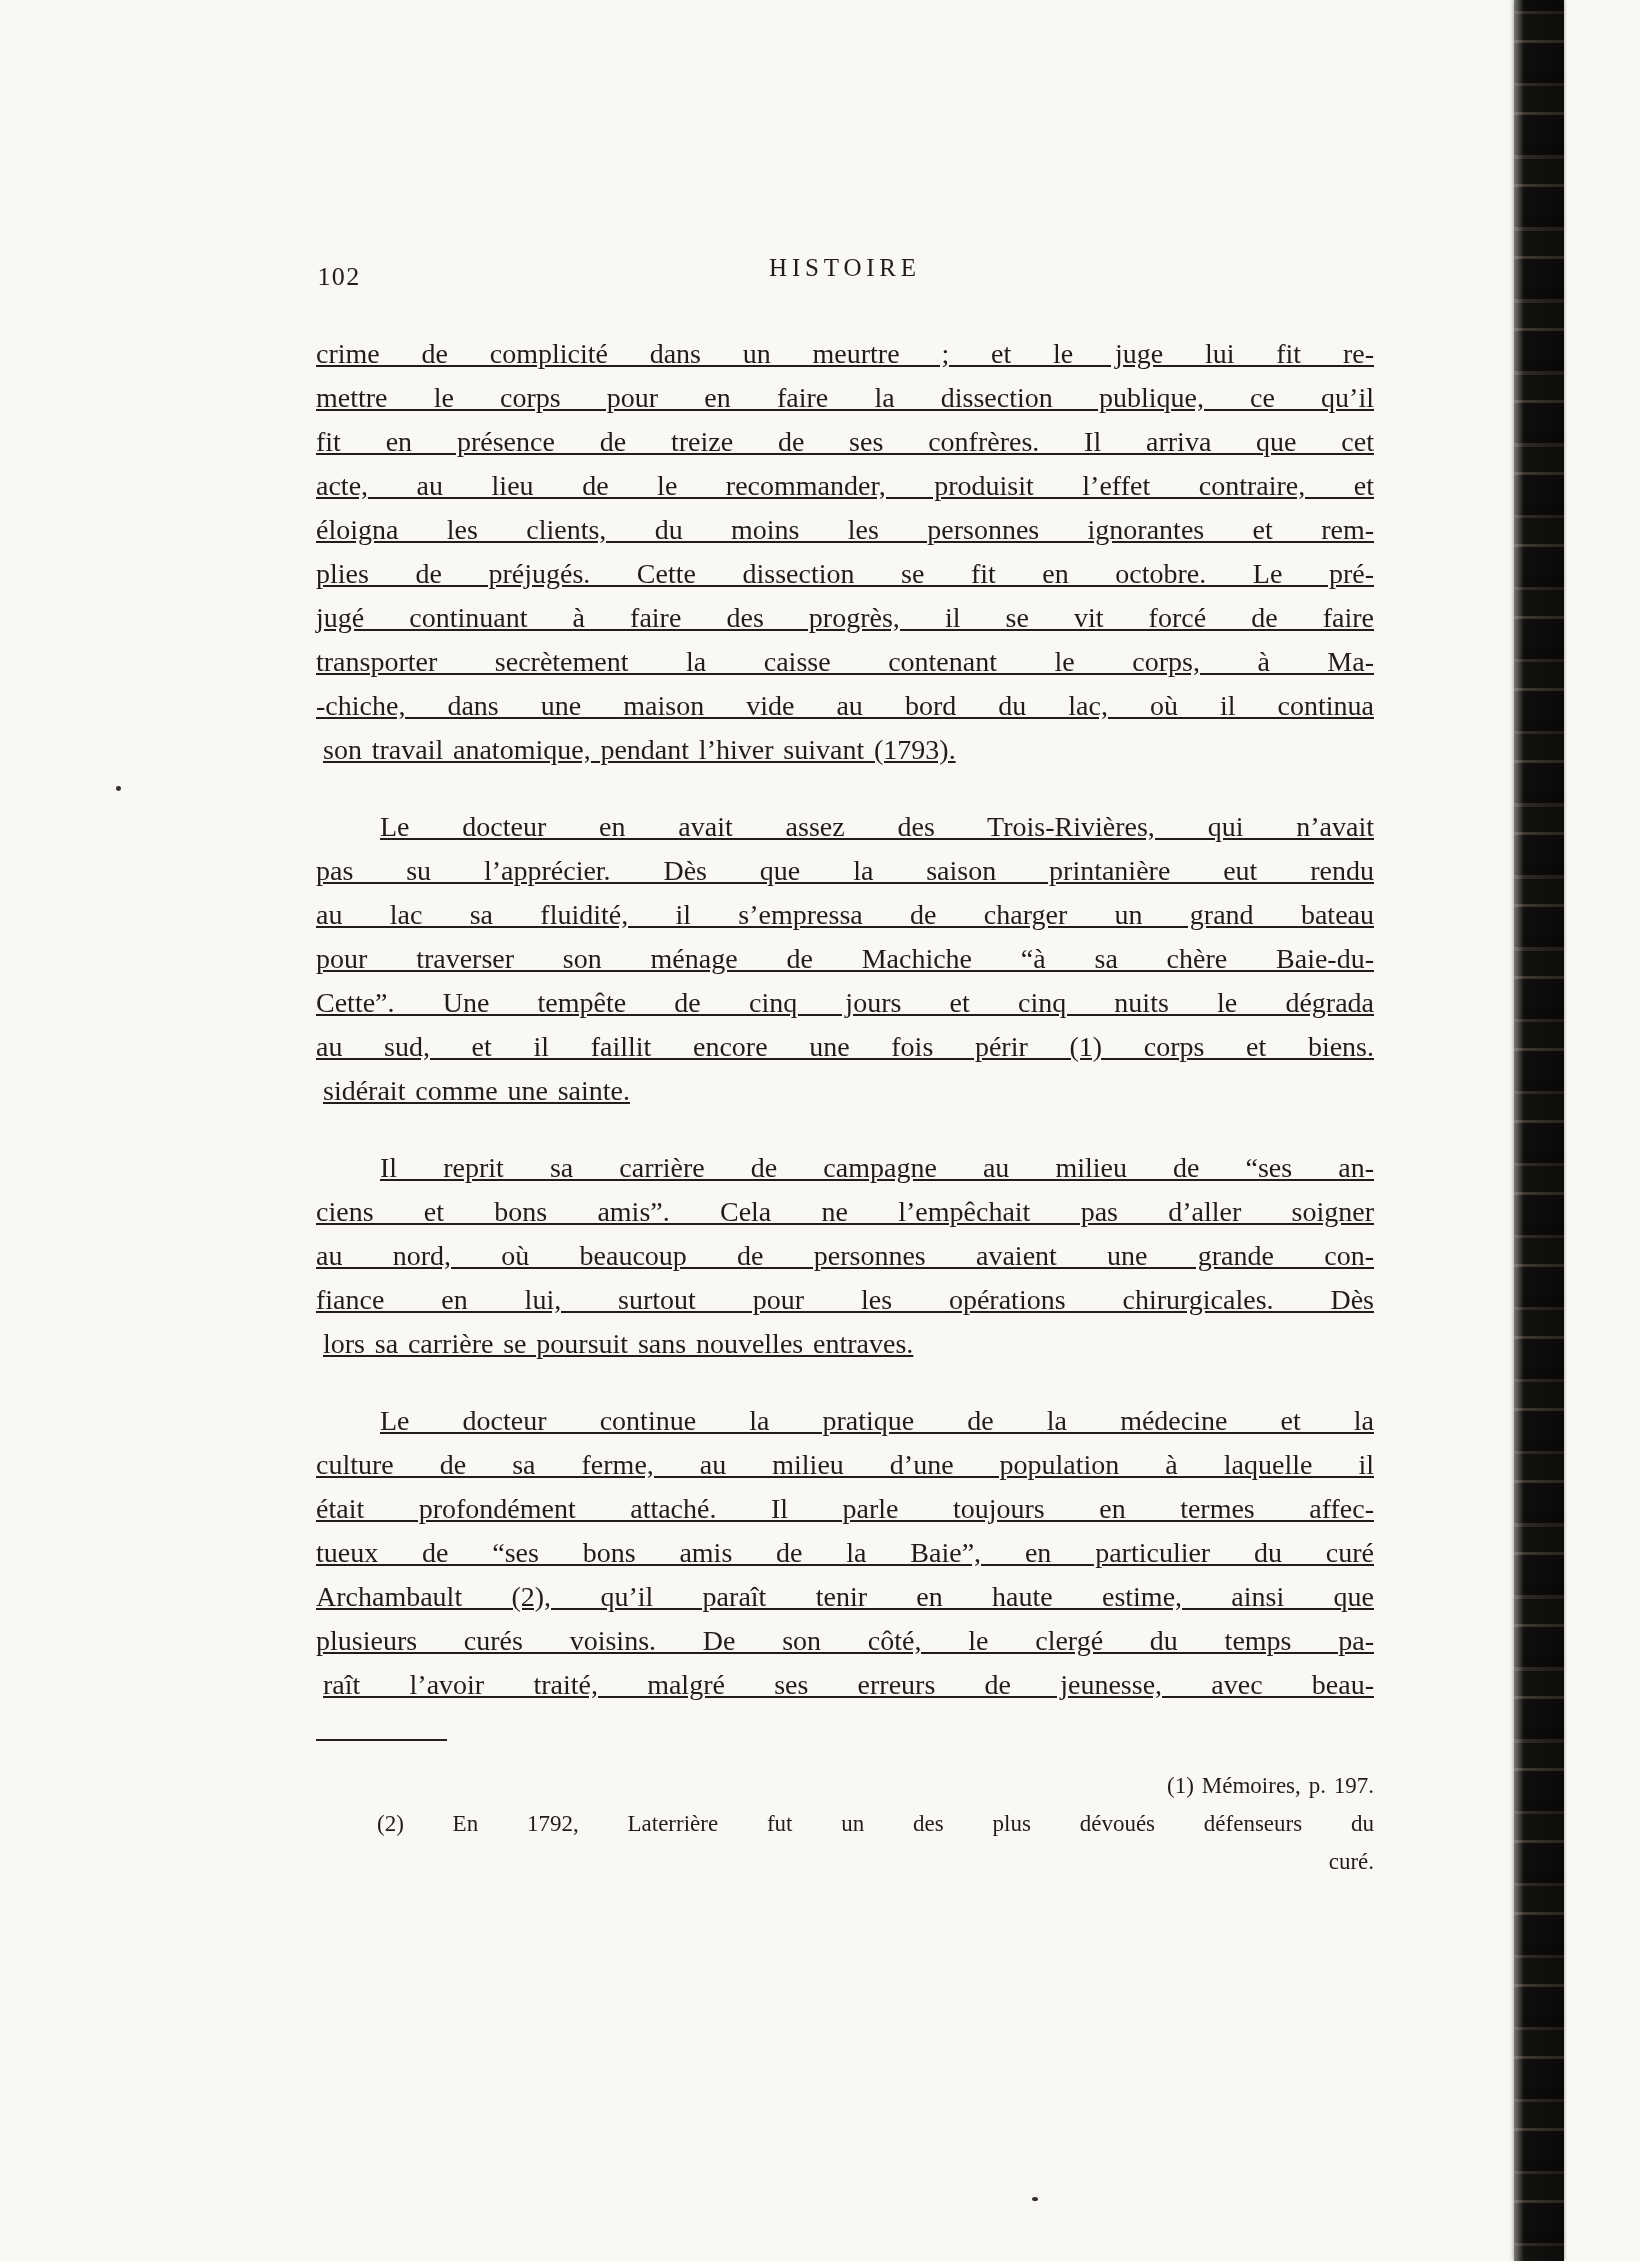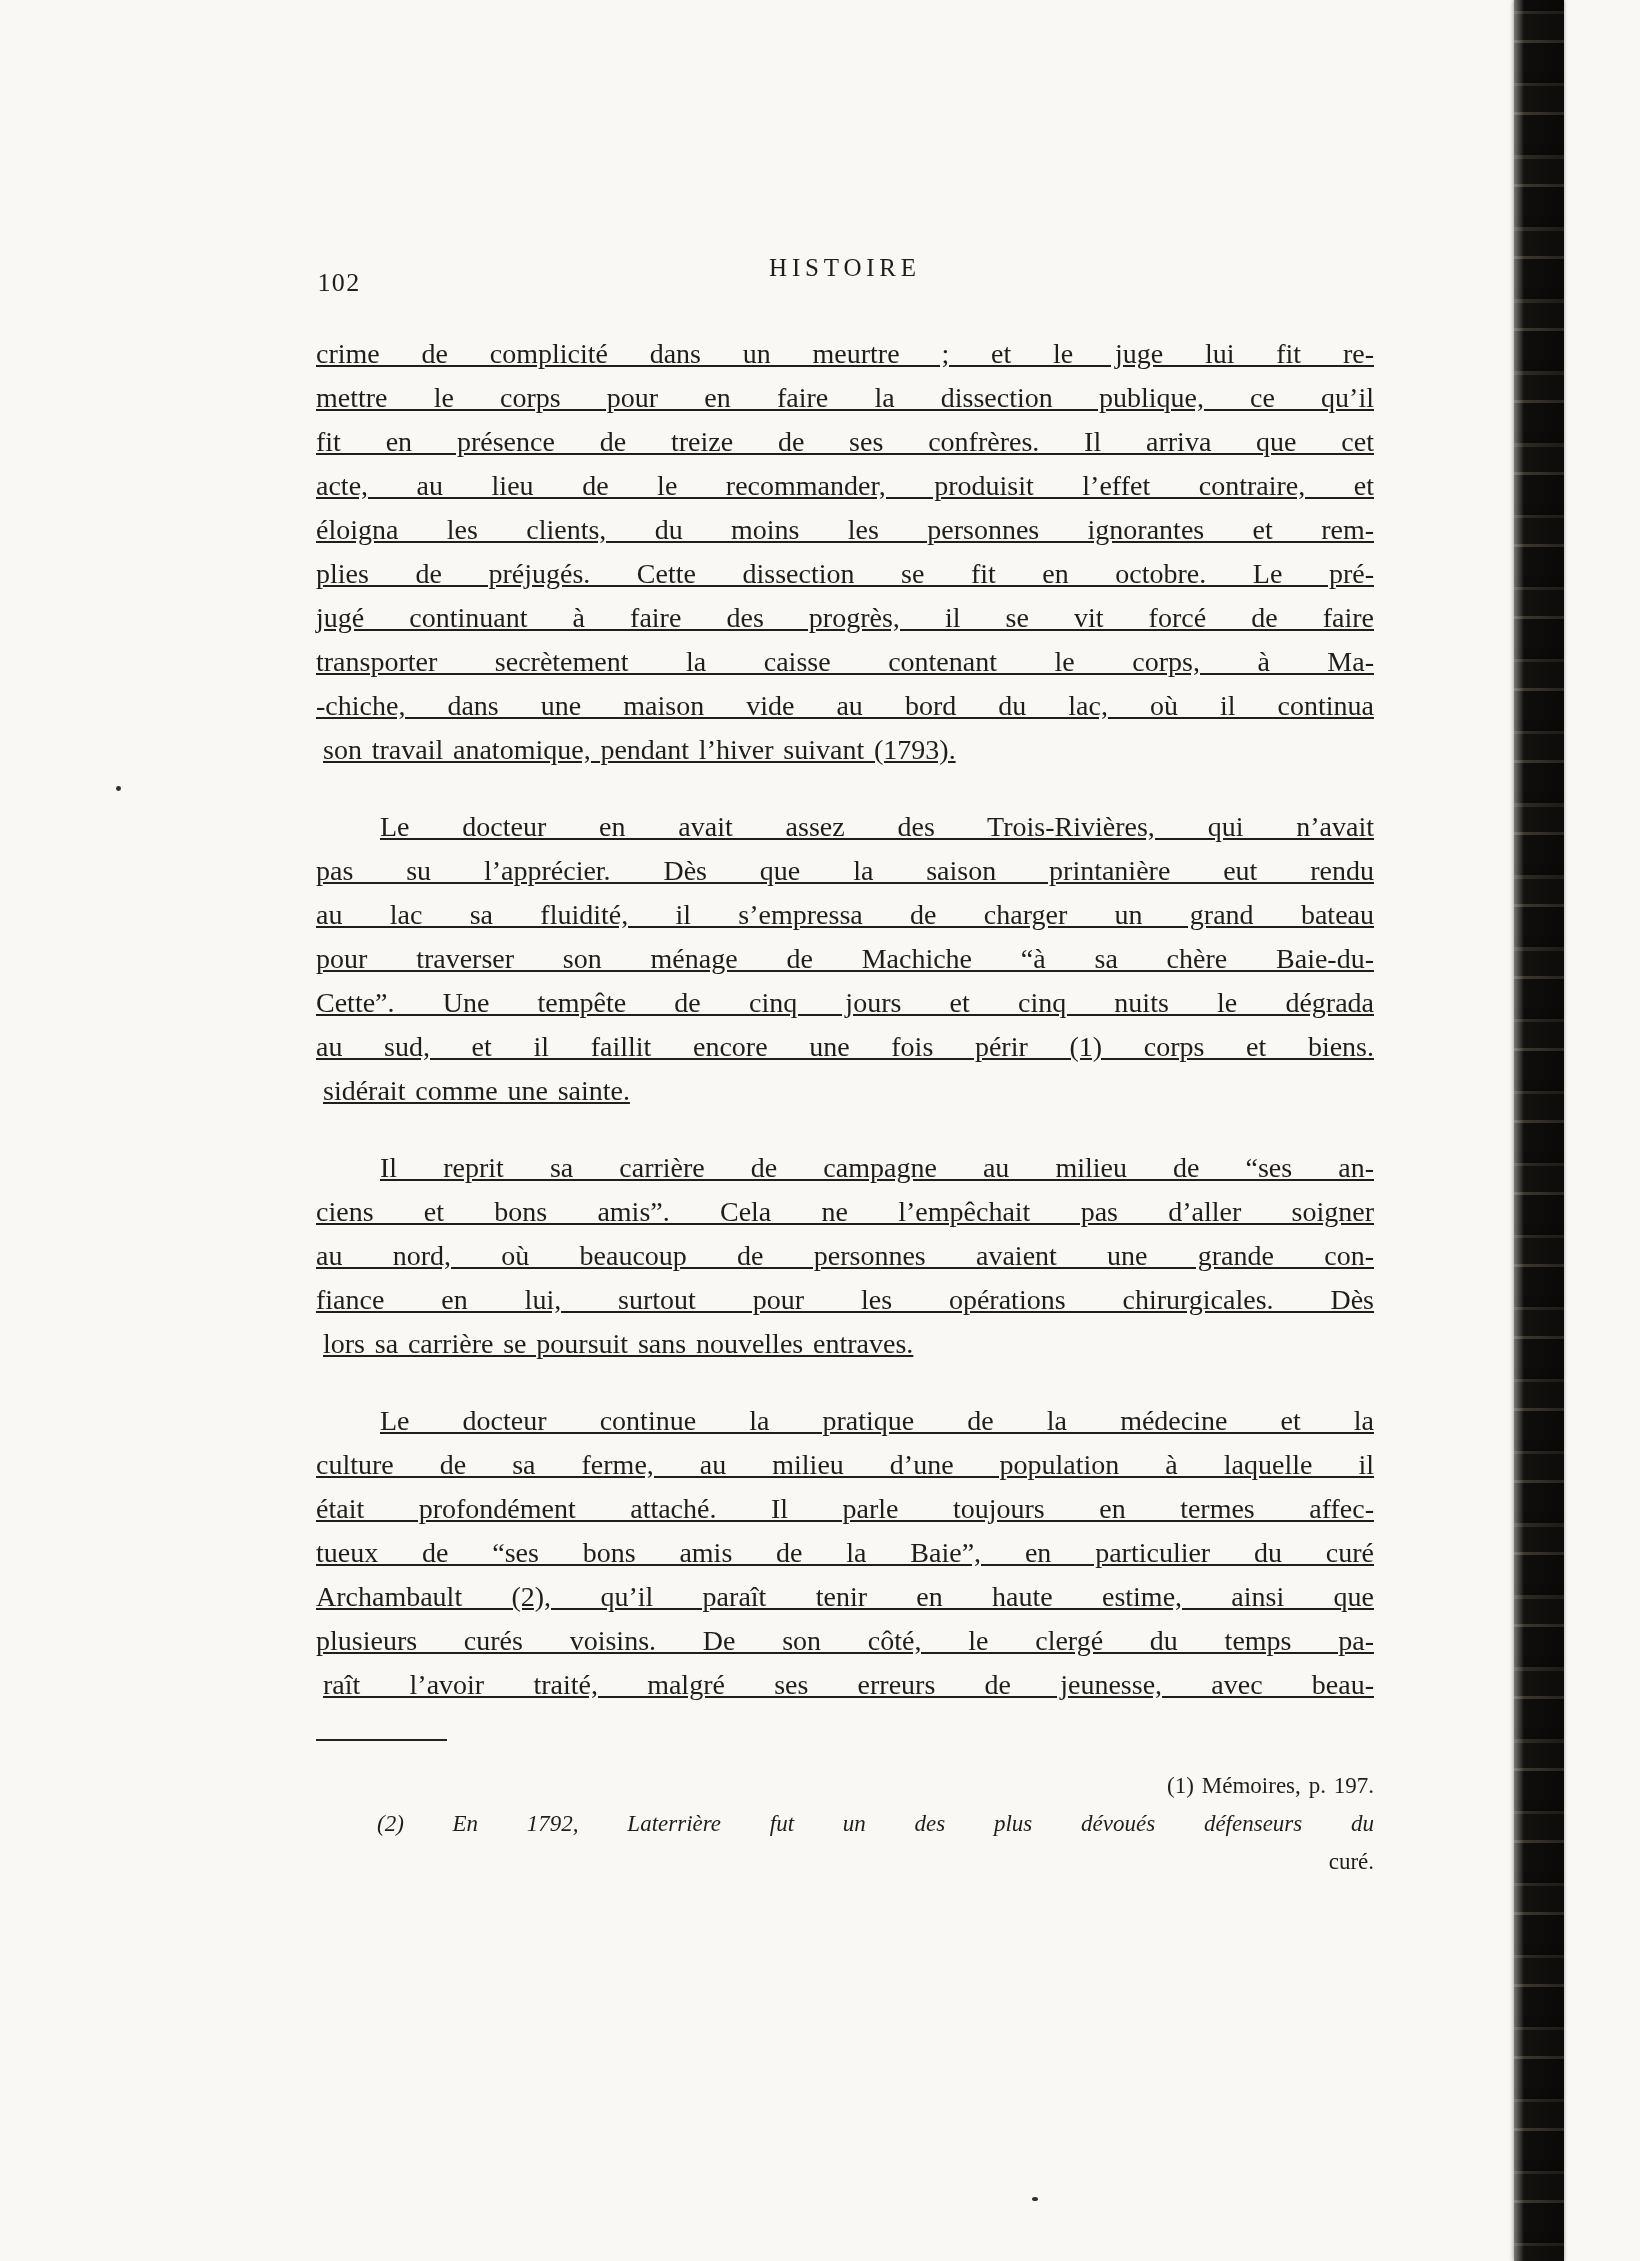--- a/index.html
+++ b/index.html
@@ -32,41 +32,41 @@
   }
 
   .content {
     position: absolute;
     left: 316px;
     top: 253px;
     width: 1058px;
   }
 
   .header-row { position: relative; height: 36px; margin-bottom: 43px; }
-  .pnum  { position: absolute; left: 1.4px; top: 15px; font-size: 26px; letter-spacing: 1.4px; }
+  .pnum  { position: absolute; left: 1.4px; top: 9px; font-size: 26px; letter-spacing: 1.4px; }
   .ptitle { display: block; text-align: center; font-size: 25px; letter-spacing: 4.8px; padding-top: 1.4px; }
 
   .para { font-size: 28px; line-height: 44px; word-spacing: 2.8px; }
   .para + .para { margin-top: 33px; }
 
   .tline { text-align: justify; text-align-last: justify; text-decoration: underline; }
   .para .tline:last-child { text-align-last: left; margin-left: 7px; }
   .para.cont .tline:last-child { text-align-last: justify; } 
   .ind { text-indent: 64px; }
 
   .fn-rule {
     width: 131px;
     border-top: 2.8px solid #26231f;
     margin-top: 32px;
   }
 
   .footnotes { margin-top: 26px; font-size: 23px; line-height: 38px; word-spacing: 2.1px; }
   .fn-line { text-align: right; }
   .fn-ind { text-indent: 61px; }
-  .fn-just { text-align: justify; text-align-last: justify; font-style: italic; }
+  .fn-just { text-align: justify; text-align-last: justify; }
 
   .speck { position: absolute; background: #34302a; border-radius: 50%; }
   .speck-a { left: 116px; top: 786px; width: 4.8px; height: 4.8px; }
   .speck-b { left: 1032px; top: 2197px; width: 6.2px; height: 4.2px; }
 </style>
 </head>
 <body>
 
 <div class="page">
 

